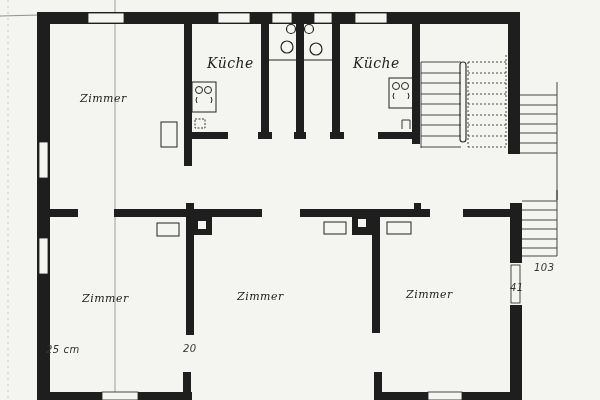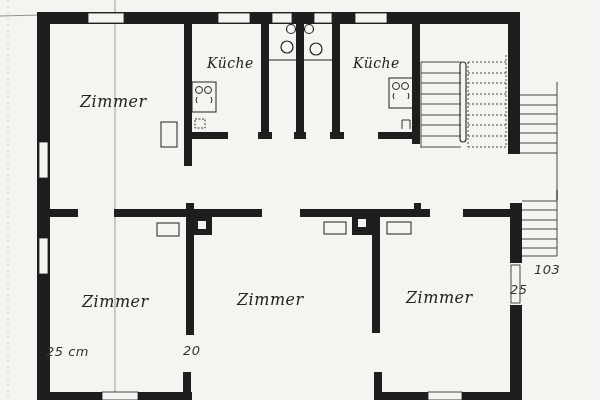--- a/index.html
+++ b/index.html
@@ -11,23 +11,23 @@
     }
     #plan { position: absolute; left: 0; top: 0; width: 600px; height: 400px; }
     .label {
       position: absolute;
       font-family: "DejaVu Serif", serif;
       font-style: italic;
       color: #222;
       white-space: nowrap;
       letter-spacing: 0.5px;
     }
-    .room-label { font-size: 16px; }
+    .room-label { font-size: 11px; }
     .kitchen-label { font-size: 14px; text-align: right; }
-    .dim-label { font-size: 13px; font-family: "DejaVu Sans", sans-serif; font-style: italic; color: #333; }
+    .dim-label { font-size: 10px; font-family: "DejaVu Sans", sans-serif; font-style: italic; color: #333; }
   </style>
 </head>
 <body>
 
 <svg id="plan" viewBox="0 0 600 400" xmlns="http://www.w3.org/2000/svg">
 
   <line x1="115" y1="0" x2="115" y2="400" stroke="#888" stroke-width="0.8"></line>
   <line x1="0" y1="16" x2="40" y2="15" stroke="#777" stroke-width="0.8"></line>
   <line x1="8" y1="0" x2="8" y2="400" stroke="#aaa" stroke-width="0.6" stroke-dasharray="2,4"></line>
 
@@ -178,14 +178,14 @@
 
 <div class="label room-label" style="left:80px; top:92px;">Zimmer</div>
 <div class="label kitchen-label" style="left:207px; top:55px;">Küche</div>
 <div class="label kitchen-label" style="left:353px; top:55px;">Küche</div>
 <div class="label room-label" style="left:82px; top:292px;">Zimmer</div>
 <div class="label room-label" style="left:237px; top:290px;">Zimmer</div>
 <div class="label room-label" style="left:406px; top:288px;">Zimmer</div>
 
 <div class="label dim-label" style="left:46px; top:344px;">25 cm</div>
 <div class="label dim-label" style="left:183px; top:343px;">20</div>
-<div class="label dim-label" style="left:510px; top:282px;">25</div>
+<div class="label dim-label" style="left:510px; top:282px;">41</div>
 <div class="label dim-label" style="left:534px; top:262px;">103</div>
 
 </body></html>

